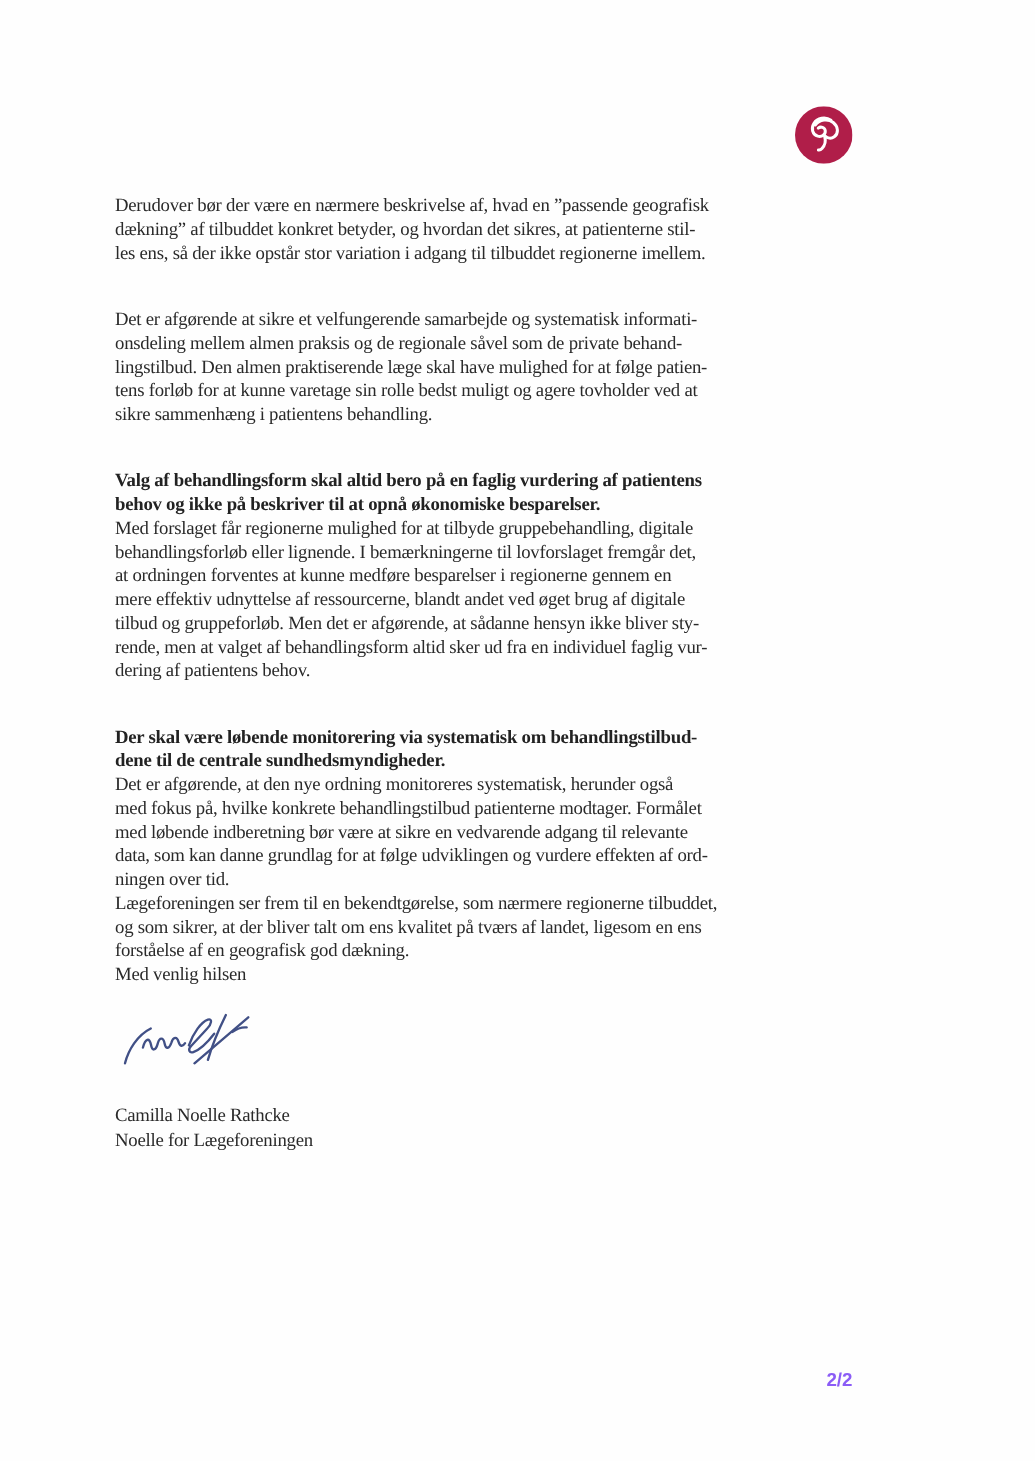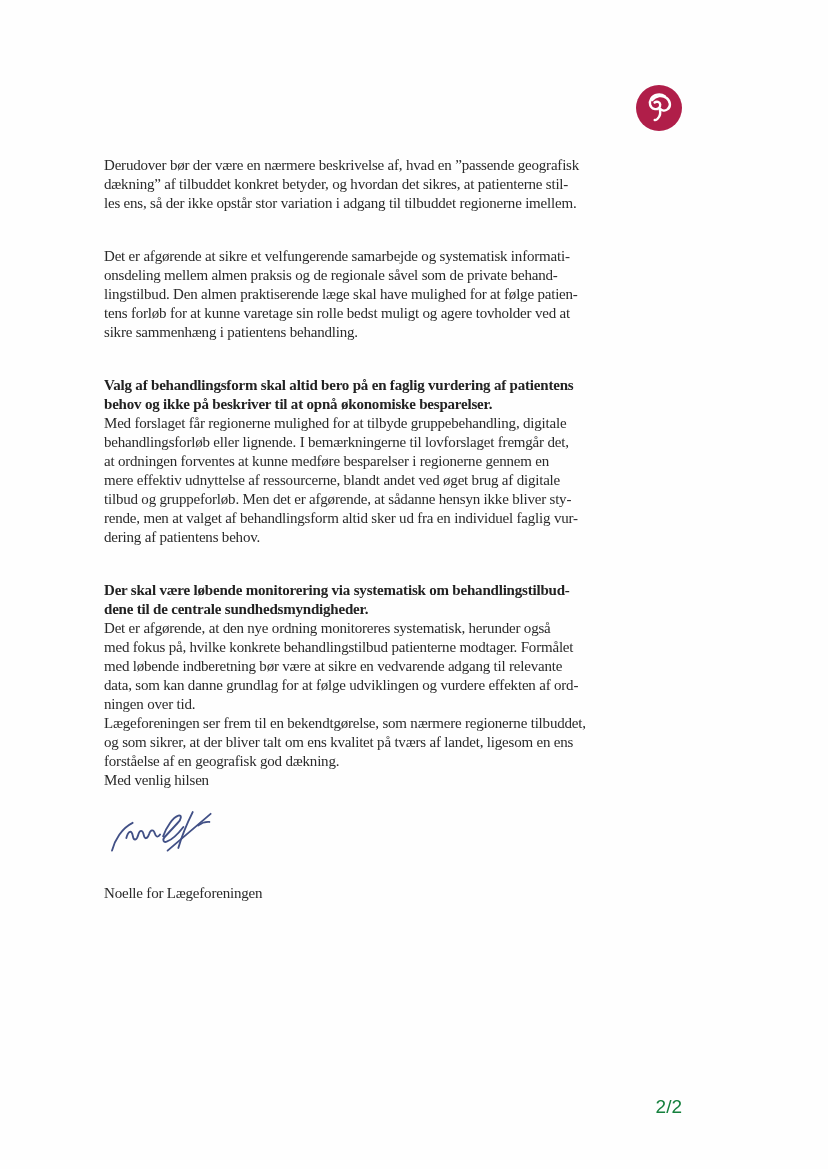--- a/index.html
+++ b/index.html
@@ -22,21 +22,21 @@
   }
   .logo {
     position: absolute;
     left: 636px;
     top: 85px;
     width: 46px;
     height: 46px;
   }
   .content {
     position: absolute;
-    left: 104px;
+    left: 92px;
     top: 156px;
     width: 560px;
     font-size: 15px;
     line-height: 19px;
     letter-spacing: -0.2px;
   }
   .content p, .content h2 {
     margin: 0;
     white-space: pre;
   }
@@ -69,22 +69,23 @@
     line-height: 20px;
   }
   .signer p {
     margin: 0;
   }
   .page-number {
     position: absolute;
     top: 1096px;
     right: 146px;
     font-family: "Liberation Sans", "DejaVu Sans", sans-serif;
-    font-size: 19px;
-    color: #15803d;
+    font-size: 15px;
+    color: #8b5cf6;
+    font-weight: bold;
   }
 </style>
 </head>
 <body>
 
 <div class="page">
 
   <div class="logo">
     <svg viewBox="0 0 46 46" width="46" height="46">
       <circle cx="23" cy="23" r="23" fill="#b01e49"></circle>
@@ -143,20 +144,21 @@
         <path d="M7 52 C10 40 18 27 30 21"></path>
         <path d="M23 38 c2-8 6-9.5 7.2-2.5 c1 5.8 4.2 5.6 6-1 c1.6-6 5-6 6.2 0 c1 5 4 5 6-1 c1.6-5.2 5-5.6 6.4-0.6 c1.2 4.2 3.6 4.6 5.8 1.2"></path>
         <path d="M64 36 c4-11 11-21 17-23 c4.2-1.2 3.4 4-0.8 8.2 l-14.4 15.6 c-3 3.2-1.2 6.4 2.2 5.2 c5.4-2 12.6-8.6 18.6-16.4"></path>
         <path d="M69 52 L117 11"></path>
         <path d="M97 9 C91 21 85 35 81 49"></path>
         <path d="M103 24 c4-3 8.4-4.4 12.6-4"></path>
       </g>
     </svg>
 
     <div class="signer">
+      <p>Camilla Noelle Rathcke</p>
       <p>Noelle for Lægeforeningen</p>
     </div>
 
   </div>
 
   <div class="page-number">2/2</div>
 
 </div>
 
 </body></html>

